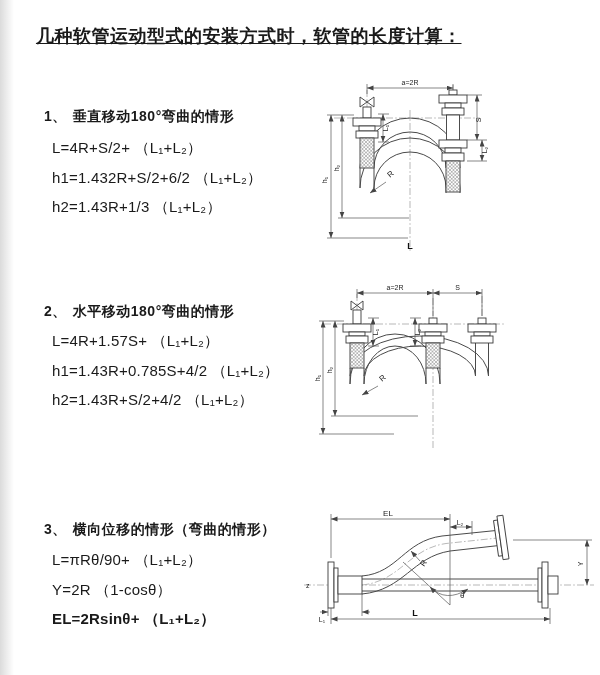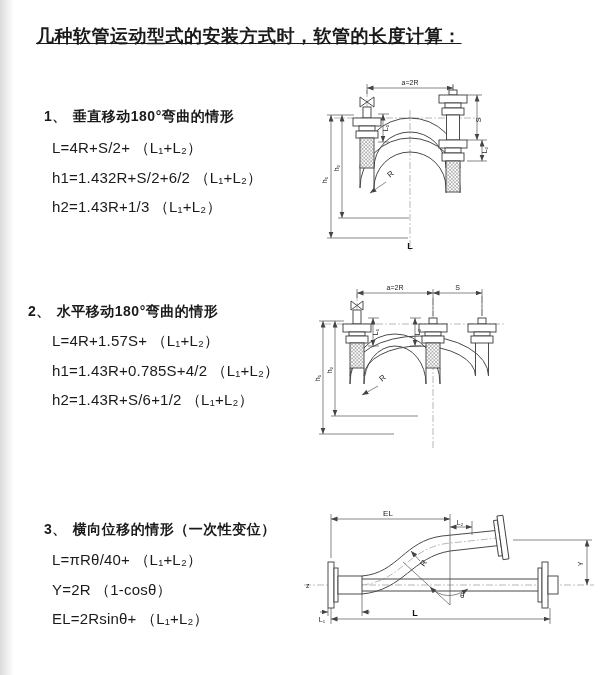--- a/index.html
+++ b/index.html
@@ -113,26 +113,26 @@
     <path class="dim" d="M 32 43 V 146" marker-start="url(#ar1)" marker-end="url(#ar1)"></path>
     <text class="lab" x="28.5" y="96" text-anchor="middle" transform="rotate(-90,28.5,96)">h₂</text>
 
     <text class="lab2" x="80" y="106" transform="rotate(-40,80,106)">R</text>
     <path class="dim" d="M 76 110 L 60 121" marker-end="url(#ar1)"></path>
 
     <text class="big" x="100" y="177" text-anchor="middle">L</text>
   </g>
 </svg>
 
-<div class="sec-heading" style="left:28px;top:303px;">
+<div class="sec-heading" style="left:44px;top:303px;">
   <span class="num">2、</span><span>水平移动180°弯曲的情形</span>
 </div>
 <div class="formula" style="top:332px;">L=4R+1.57S+ （L₁+L₂）</div>
 <div class="formula" style="top:362px;">h1=1.43R+0.785S+4/2 （L₁+L₂）</div>
-<div class="formula" style="top:391px;">h2=1.43R+S/6+1/2 （L₁+L₂）</div>
+<div class="formula" style="top:391px;">h2=1.43R+S/2+4/2 （L₁+L₂）</div>
 
 <svg style="left:310px;top:278px;" width="285" height="185" viewBox="0 0 285 185">
   <defs>
     <marker id="ar2" markerWidth="8" markerHeight="6" refX="6.5" refY="2.5" orient="auto-start-reverse" markerUnits="userSpaceOnUse">
       <path d="M0,0 L6.5,2.5 L0,5 Z" fill="#444"></path>
     </marker>
     <pattern id="hp2" width="3.5" height="3.5" patternUnits="userSpaceOnUse">
       <path d="M0,3.5 L3.5,0 M0,0 L3.5,3.5" stroke="#777" stroke-width="0.5"></path>
     </pattern>
   </defs>
@@ -204,25 +204,25 @@
     <path class="dim" d="M 21 138 H 108"></path>
     <path class="dim" d="M 25 43 V 138" marker-start="url(#ar2)" marker-end="url(#ar2)"></path>
     <text class="lab" x="21.5" y="92" text-anchor="middle" transform="rotate(-90,21.5,92)">h₂</text>
 
     <text class="lab2" x="72" y="104" transform="rotate(-40,72,104)">R</text>
     <path class="dim" d="M 68 108 L 52 117" marker-end="url(#ar2)"></path>
   </g>
 </svg>
 
 <div class="sec-heading" style="left:44px;top:521px;">
-  <span class="num">3、</span><span>横向位移的情形（一次性变位）</span>
+  <span class="num">3、</span><span>横向位移的情形（弯曲的情形）</span>
 </div>
-<div class="formula" style="top:551px;">L=πRθ/40+ （L₁+L₂）</div>
+<div class="formula" style="top:551px;">L=πRθ/90+ （L₁+L₂）</div>
 <div class="formula" style="top:581px;">Y=2R （1-cosθ）</div>
-<div class="formula" style="top:610px;">EL=2Rsinθ+ （L₁+L₂）</div>
+<div class="formula" style="top:610px;font-weight:bold;">EL=2Rsinθ+ （L₁+L₂）</div>
 
 <svg style="left:300px;top:505px;" width="300" height="140" viewBox="0 0 300 140">
   <defs>
     <marker id="ar3" markerWidth="8" markerHeight="6" refX="6.5" refY="2.5" orient="auto-start-reverse" markerUnits="userSpaceOnUse">
       <path d="M0,0 L6.5,2.5 L0,5 Z" fill="#444"></path>
     </marker>
   </defs>
 
   <g>
     <path class="cl" d="M 4 80 H 294"></path>

